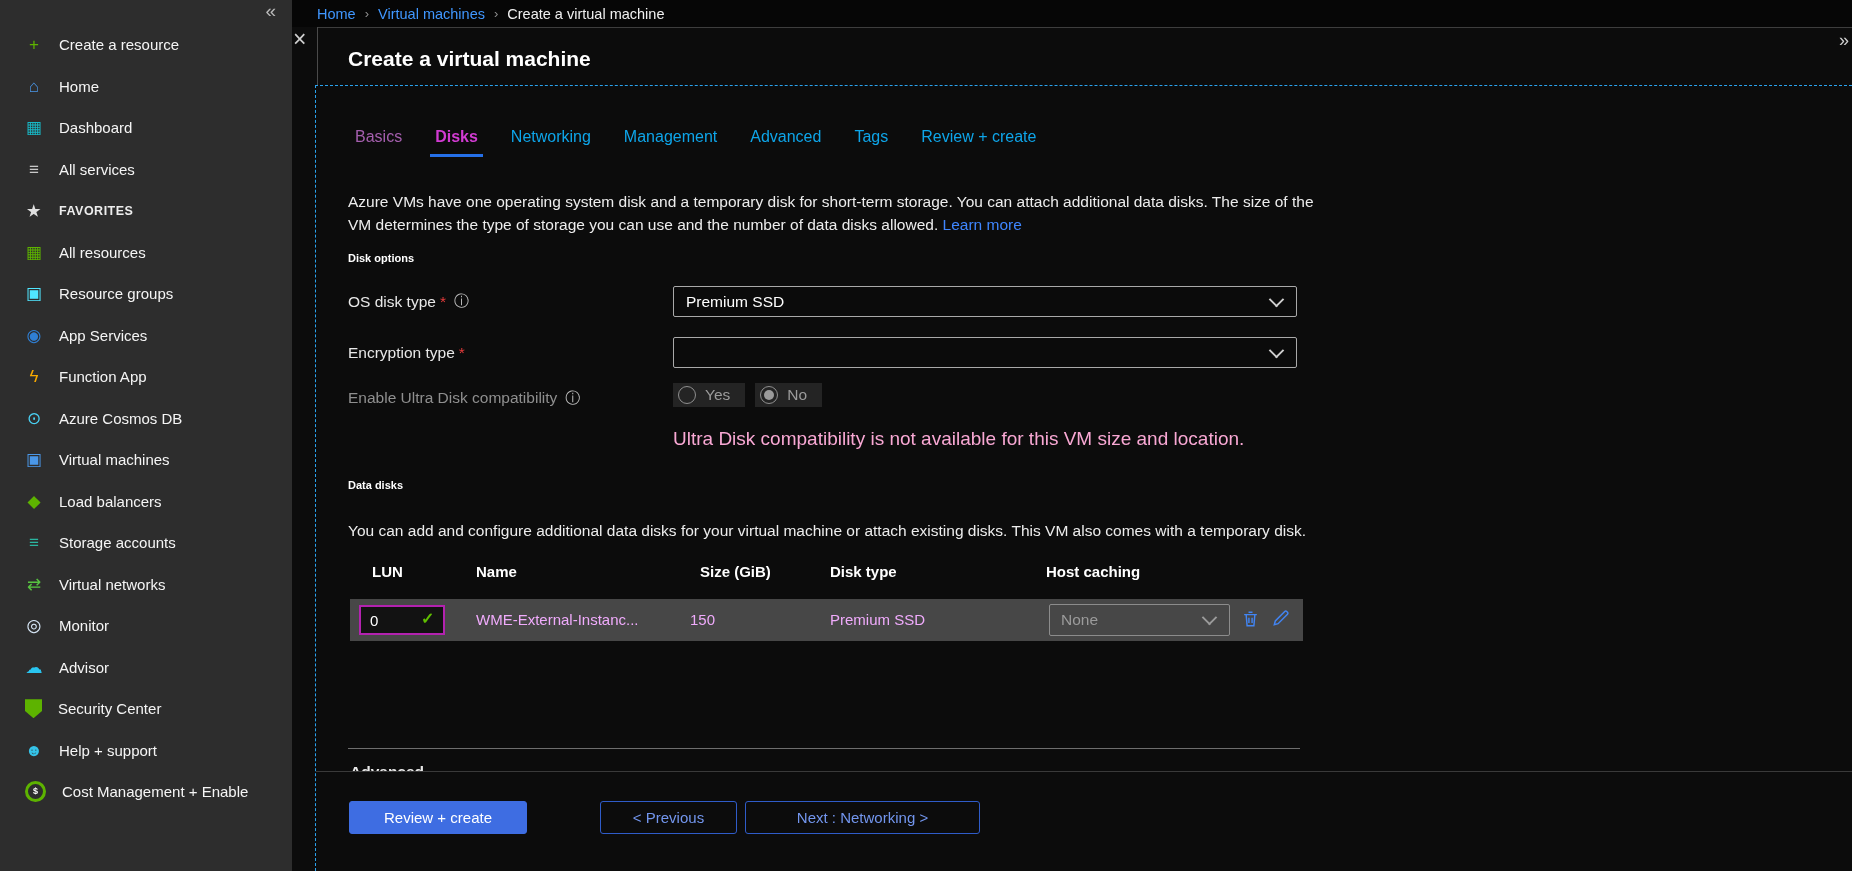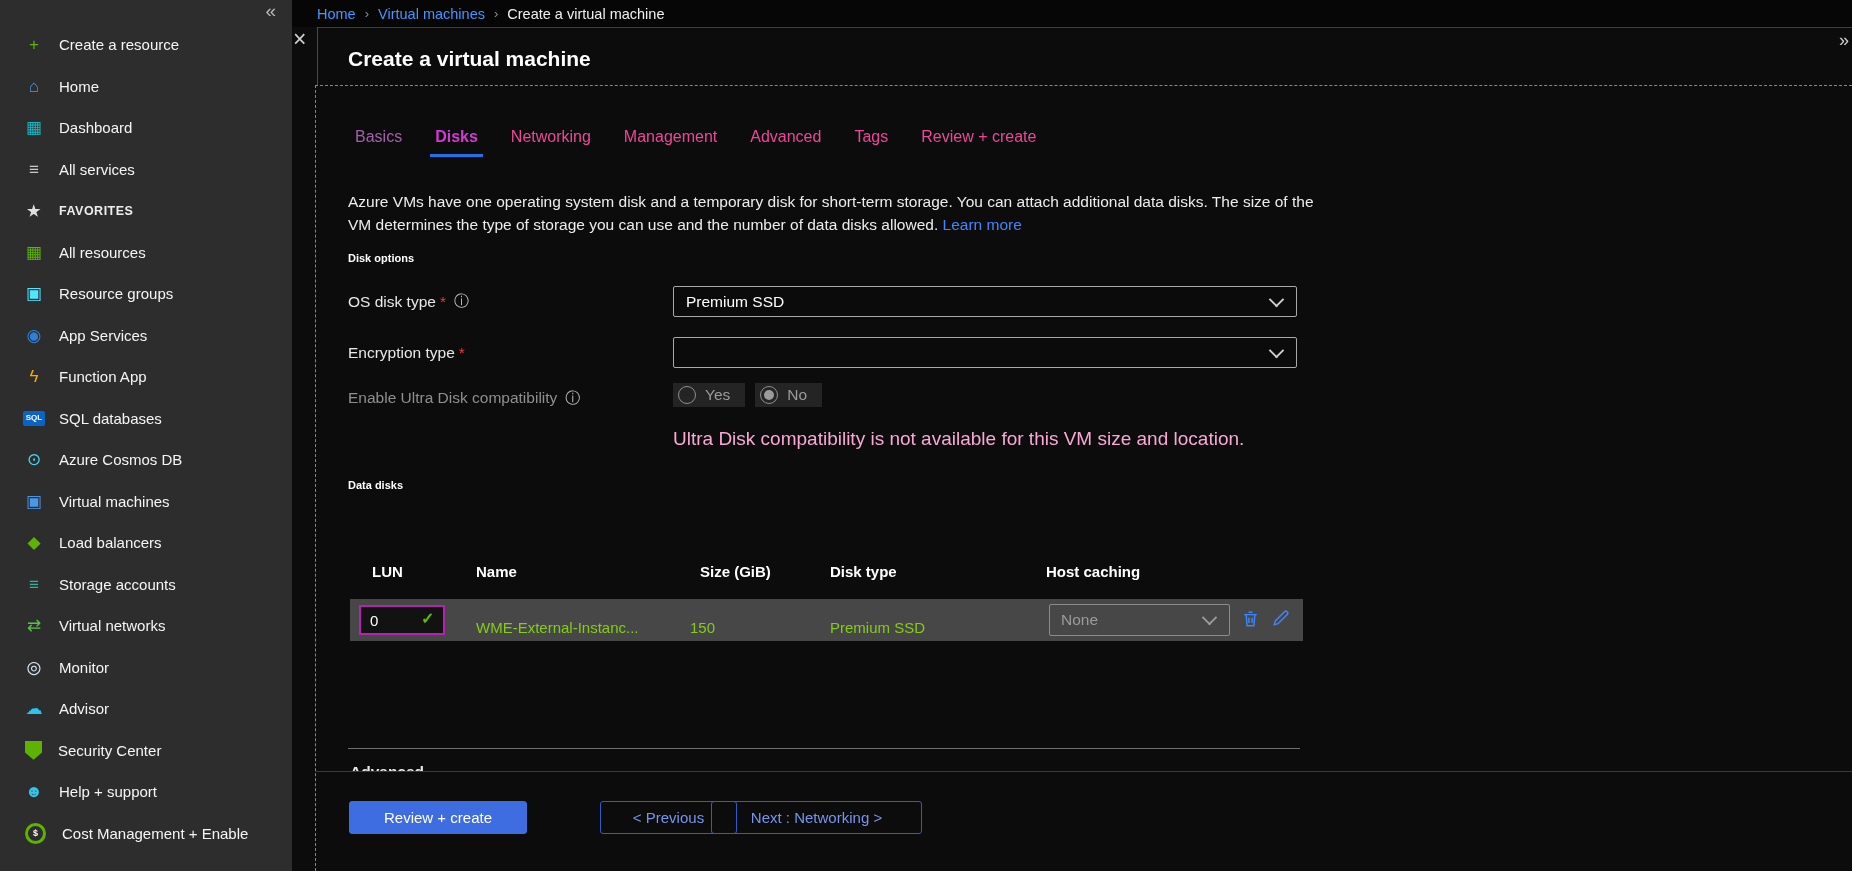--- a/index.html
+++ b/index.html
@@ -35,21 +35,21 @@
   .blade-top-line{position:absolute;left:317px;top:27px;right:0;border-top:1px solid #3d3d3d;}
   .blade-left-line{position:absolute;left:317px;top:27px;height:58px;border-left:1px solid #4a4a4a;}
   .close-x{position:absolute;left:293px;top:28px;font-size:23px;color:#cfcfcf;line-height:1;cursor:pointer;}
   .page-title{position:absolute;left:348px;top:33px;font-size:21px;font-weight:600;color:#fff;}
   .expand{position:absolute;right:3px;top:30px;font-size:18px;color:#cfcfcf;cursor:pointer;}
   .dash-h{position:absolute;left:315px;top:85px;right:0;border-top:1px dashed #2aa3ef;}
   .dash-v{position:absolute;left:315px;top:85px;bottom:0;border-left:1px dashed #2aa3ef;}
 
   
   .tabs{position:absolute;left:352px;top:126px;display:flex;gap:27px;font-size:16px;}
-  .tab{position:relative;padding:2px 3px 11px;color:#ec4899;cursor:pointer;}
+  .tab{position:relative;padding:2px 3px 11px;color:#0ea5e9;cursor:pointer;}
   .tab.visited{color:#a55fae;}
   .tab.active{color:#d23bd2;font-weight:600;}
   .tab.active::after{content:"";position:absolute;left:-2px;right:-2px;bottom:0;height:3px;background:#2570e8;}
 
   
   .intro{position:absolute;left:348px;top:174px;width:992px;font-size:15.5px;line-height:23.5px;color:#ededed;}
   .link{color:#3f86ff;text-decoration:none;cursor:pointer;text-align:center;}
 
   .section-h{position:absolute;left:348px;font-size:11px;font-weight:600;color:#fff;}
 
@@ -75,21 +75,21 @@
   
   .dd-desc{position:absolute;left:348px;top:502px;width:968px;font-size:15.5px;line-height:25px;color:#ededed;}
   .tbl-h{position:absolute;left:348px;top:563px;height:20px;font-size:15px;font-weight:600;color:#fff;}
   .tbl-h span{position:absolute;top:0;white-space:nowrap;}
   .tbl-h .c0{left:24px}.tbl-h .c1{left:128px}.tbl-h .c2{left:352px}.tbl-h .c3{left:482px}.tbl-h .c4{left:698px}
   .tbl-row{position:absolute;left:350px;top:599px;width:953px;height:42px;background:#474747;font-size:15px;}
   .lun-input{position:absolute;left:9px;top:6px;width:86px;height:30px;background:#121212;
              border:2px solid #b322b0;box-sizing:border-box;color:#fff;font-size:15px;
              padding:0 24px 0 9px;font-family:inherit;outline:none;}
   .lun-check{position:absolute;left:71px;top:10px;color:#5fbe00;font-weight:bold;font-size:16px;}
-  .cell{position:absolute;top:20px;white-space:nowrap;color:#84cc16;}
+  .cell{position:absolute;top:12px;white-space:nowrap;color:#f0abfc;}
   .cell.name{left:126px}.cell.size{left:340px}.cell.dtype{left:480px}
   .hc-select{position:absolute;left:699px;top:5px;width:181px;height:32px;border:1px solid #8c8c8c;
              border-radius:2px;display:flex;align-items:center;padding:0 30px 0 11px;font-size:15.5px;
              box-sizing:border-box;color:#9b9b9b;}
   .hc-select .chev{border-color:#9b9b9b;}
   .row-icon{position:absolute;top:9px;cursor:pointer;}
   .row-icon.trash{left:891px;}
   .row-icon.pencil{left:921px;}
   .disk-links{position:absolute;left:348px;top:682px;display:flex;gap:58px;font-size:15.5px;}
 
@@ -98,21 +98,21 @@
            font-weight:600;color:#e8e8e8;}
   .footer-line{position:absolute;left:316px;top:771px;right:0;border-top:1px solid #3a3a3a;}
 
   
   button{font-family:"Liberation Sans",sans-serif;cursor:pointer;}
   .btn-primary{position:absolute;left:349px;top:801px;width:178px;height:33px;background:#3e6de2;
                color:#fff;border:1px solid #3e6de2;border-radius:3px;font-size:15px;}
   .btn-outline{position:absolute;top:801px;height:33px;background:transparent;color:#7396ee;
                border:1px solid #2f5cc9;border-radius:3px;font-size:15px;}
   #btn-prev{left:600px;width:137px;}
-  #btn-next{left:711px;width:211px;}
+  #btn-next{left:745px;width:235px;}
 </style>
 </head>
 <body>
 
 <div class="page">
 
   <nav class="sidebar">
     <span class="collapse">«</span>
     <div class="side-item">
         <span class="icon" style="color: rgb(93, 179, 0);">
@@ -160,26 +160,20 @@
         <span class="icon" style="color: rgb(47, 127, 212);">
           <span class="g">◉</span>
         </span>
         <span class="lbl">App Services</span>
       </div>
       <div class="side-item">
         <span class="icon" style="color: rgb(247, 168, 0);">
           <span class="g">ϟ</span>
         </span>
         <span class="lbl">Function App</span>
-      </div>
-      <div class="side-item">
-        <span class="icon badge" style="color: rgb(10, 99, 198);">
-          <span class="g">SQL</span>
-        </span>
-        <span class="lbl">SQL databases</span>
       </div>
       <div class="side-item">
         <span class="icon" style="color: rgb(74, 210, 245);">
           <span class="g">⊙</span>
         </span>
         <span class="lbl">Azure Cosmos DB</span>
       </div>
       <div class="side-item">
         <span class="icon" style="color: rgb(74, 151, 232);">
           <span class="g">▣</span>
@@ -294,20 +288,21 @@
       <span>Yes</span>
     </div>
     <div class="chip">
       <span class="radio checked"></span>
       <span>No</span>
     </div>
   </div>
   <div class="note">Ultra Disk compatibility is not available for this VM size and location.</div>
 
   <h2 class="section-h" style="top:470px">Data disks</h2>
+  <p class="dd-desc">You can add and configure additional data disks for your virtual machine or attach existing disks. This VM also comes with a temporary disk.</p>
 
   <div class="tbl-h">
     <span class="c0">LUN</span>
     <span class="c1">Name</span>
     <span class="c2">Size (GiB)</span>
     <span class="c3">Disk type</span>
     <span class="c4">Host caching</span>
   </div>
 
   <div class="tbl-row">

